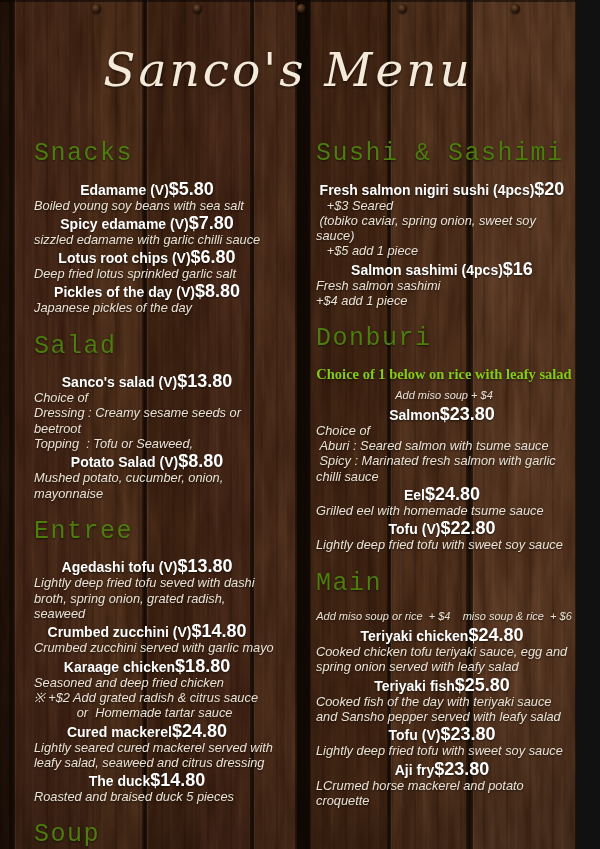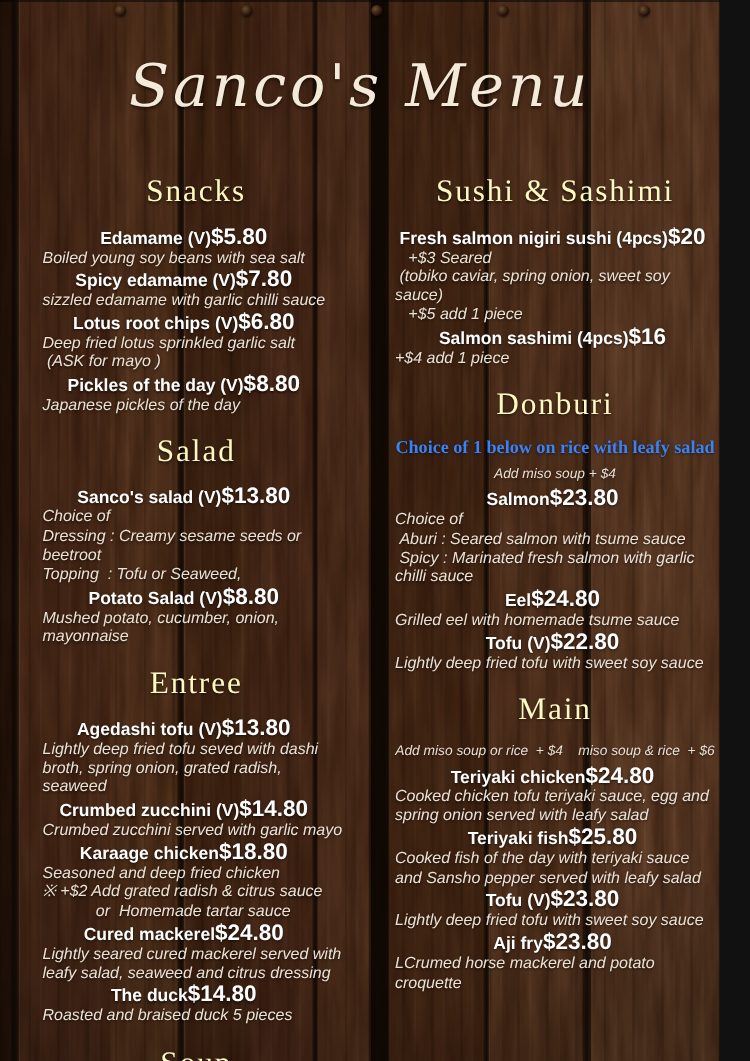--- a/index.html
+++ b/index.html
@@ -39,28 +39,28 @@
     position:absolute;top:42px;left:0;width:100%;text-align:center;margin:0;
     font-family:"DejaVu Serif",serif;font-style:italic;font-weight:normal;
     font-size:47px;letter-spacing:3px;color:#f4ead9;
     text-shadow:0 1px 3px rgba(0,0,0,.55);
   }
   .col{position:absolute;top:140px;}
   .col-left{left:34px;width:246px;}
   .col-right{left:316px;width:256px;}
   .menu-section{margin-bottom:17px;}
   .sec-header{
-    font-family:Liberation Serif, serif;font-weight:normal;
+    font-family:Liberation Mono, monospace;font-weight:normal;
     font-size:25px;line-height:1.1;letter-spacing:1.5px;
-    text-align:center;margin:0 0 13px 0;color:#fef9c3;
+    margin:0 0 13px 0;color:#4d7c0f;
     text-shadow:0 1px 2px rgba(0,0,0,.55);
   }
   .sec-sub{
     font-family:"Liberation Serif",serif;font-weight:bold;
-    font-size:14.5px;text-align:center;margin:0 0 6px 0;color:#3b82f6;
+    font-size:14.5px;text-align:center;margin:0 0 6px 0;color:#84cc16;
     text-shadow:0 1px 2px rgba(0,0,0,.5);
   }
   .sec-note{
     font-style:italic;font-size:11px;text-align:center;
     margin:0 0 5px 0;color:#e8e0d4;text-shadow:0 1px 2px rgba(0,0,0,.5);
   }
   .menu-item{margin-bottom:2px;}
   .item-row{display:flex;justify-content:center;align-items:baseline;line-height:16px;}
   .col-left .item-row{padding-right:20px;}
   .col-right .item-row{padding-right:4px;}
@@ -123,21 +123,20 @@
               <span class="item-price">$7.80</span>
             </div>
             <div class="desc-line">sizzled edamame with garlic chilli sauce</div>
           </div>
           <div class="menu-item">
             <div class="item-row">
               <span class="item-name">Lotus root chips (V)</span>
               <span class="item-price">$6.80</span>
             </div>
             <div class="desc-line">Deep fried lotus sprinkled garlic salt</div>
-            <div class="desc-line">&nbsp;(ASK for mayo )</div>
           </div>
           <div class="menu-item">
             <div class="item-row">
               <span class="item-name">Pickles of the day (V)</span>
               <span class="item-price">$8.80</span>
             </div>
             <div class="desc-line">Japanese pickles of the day</div>
           </div>
         </section>
         <section class="menu-section">
@@ -213,20 +212,21 @@
             </div>
             <div class="desc-line">&nbsp;&nbsp;&nbsp;+$3 Seared</div>
             <div class="desc-line">&nbsp;(tobiko caviar, spring onion, sweet soy sauce)</div>
             <div class="desc-line">&nbsp;&nbsp;&nbsp;+$5 add 1 piece</div>
           </div>
           <div class="menu-item">
             <div class="item-row">
               <span class="item-name">Salmon sashimi (4pcs)</span>
               <span class="item-price">$16</span>
             </div>
+            <div class="desc-line">Fresh salmon sashimi</div>
             <div class="desc-line">+$4 add 1 piece</div>
           </div>
         </section>
         <section class="menu-section">
           <h2 class="sec-header">Donburi</h2>
           <div class="sec-sub">Choice of 1 below on rice with leafy salad</div>
           <div class="sec-note">Add miso soup + $4</div>
           <div class="menu-item">
             <div class="item-row">
               <span class="item-name">Salmon</span>

